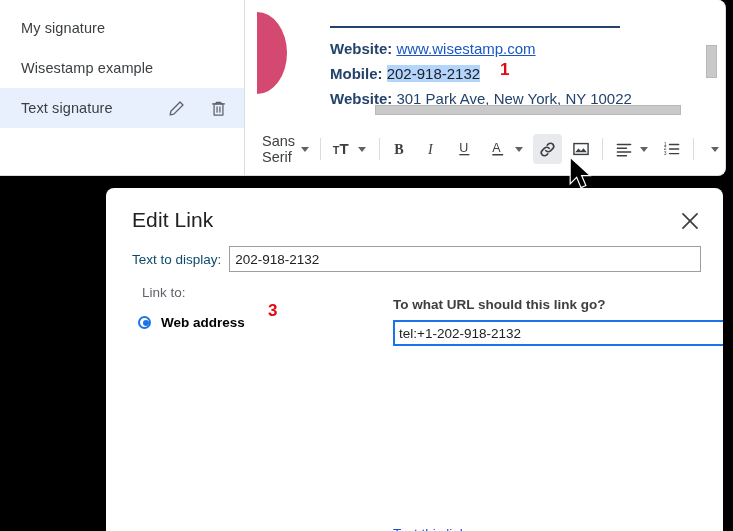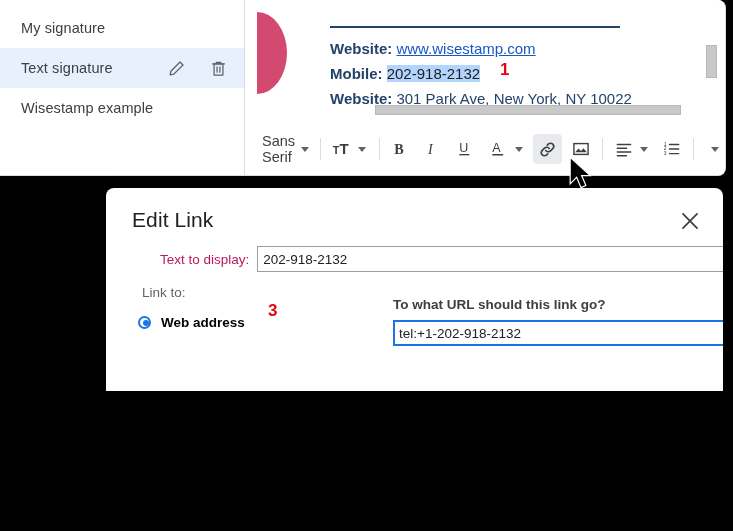--- a/index.html
+++ b/index.html
@@ -3,21 +3,21 @@
 <meta charset="utf-8">
 <style>
   html, body {
     margin: 0;
     padding: 0;
     background: #000000;
   }
   #root {
     position: relative;
     width: 733px;
-    height: 391px;
+    height: 531px;
     background: #000000;
     font-family: "Liberation Sans", sans-serif;
     overflow: hidden;
   }
 
   
   .top-panel {
     position: absolute;
     left: 0;
     top: 0;
@@ -256,24 +256,23 @@
 
   .row-text-display {
     position: absolute;
     left: 26px;
     top: 58px;
     display: flex;
     align-items: center;
   }
   .field-label {
     font-size: 13.5px;
-    color: #be185d;
+    color: #0c4a6e;
     margin-right: 8px;
     white-space: nowrap;
-    margin-left: 28px;
   }
   .text-input {
     width: 472px;
     height: 26px;
     border: 1px solid #9e9e9e;
     font-size: 13.5px;
     color: #202124;
     padding: 0 5px;
     box-sizing: border-box;
     font-family: "Liberation Sans", sans-serif;
@@ -358,42 +357,42 @@
 </head>
 <body>
 
 <div id="root">
 
   <div class="top-panel">
 
     <div class="sig-list">
       <div class="sig-item first">
         <span class="sig-label">My signature</span>
+      </div>
+      <div class="sig-item">
+        <span class="sig-label">Wisestamp example</span>
       </div>
       <div class="sig-item selected">
         <span class="sig-label">Text signature</span>
         <div class="sig-actions">
           <span class="icon-btn">
             <svg width="19" height="19" viewBox="0 0 24 24" fill="none" stroke="#5f6368" stroke-width="1.7" stroke-linecap="round" stroke-linejoin="round">
               <path d="M16.5 3.8l3.7 3.7L8.6 19.1l-4.6.9.9-4.6z"></path>
             </svg>
           </span>
           <span class="icon-btn">
             <svg width="19" height="19" viewBox="0 0 24 24" fill="none" stroke="#5f6368" stroke-width="1.6" stroke-linecap="round" stroke-linejoin="round">
               <path d="M4.5 6.3h15"></path>
               <path d="M6.4 6.3h11.2v14H6.4z"></path>
               <path d="M10.2 10v6.6M13.8 10v6.6"></path>
               <path d="M9.2 6.3V4.2h5.6v2.1"></path>
             </svg>
           </span>
         </div>
       </div>
-      <div class="sig-item">
-        <span class="sig-label">Wisestamp example</span>
-      </div>
     </div>
 
     <div class="sig-preview">
       <div class="preview-body">
         <div class="pink-shape"></div>
         <div class="sig-rule"></div>
         <div class="sig-lines">
           <div>
             <span class="lbl">Website:</span>
             <span class="weburl">www.wisestamp.com</span>

